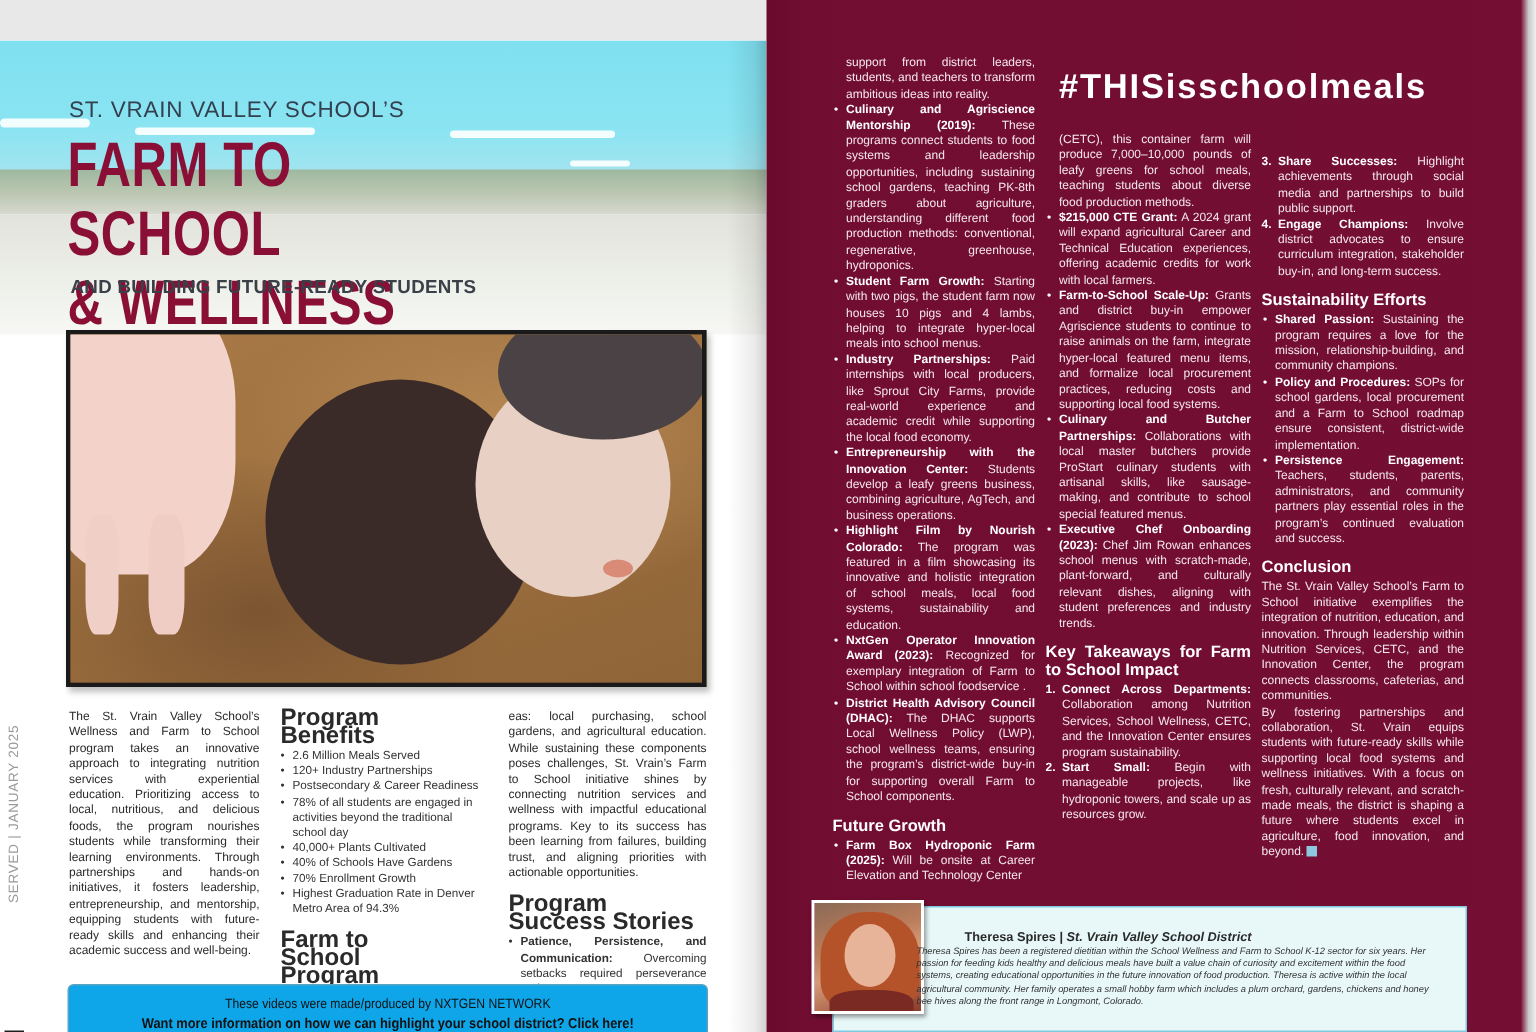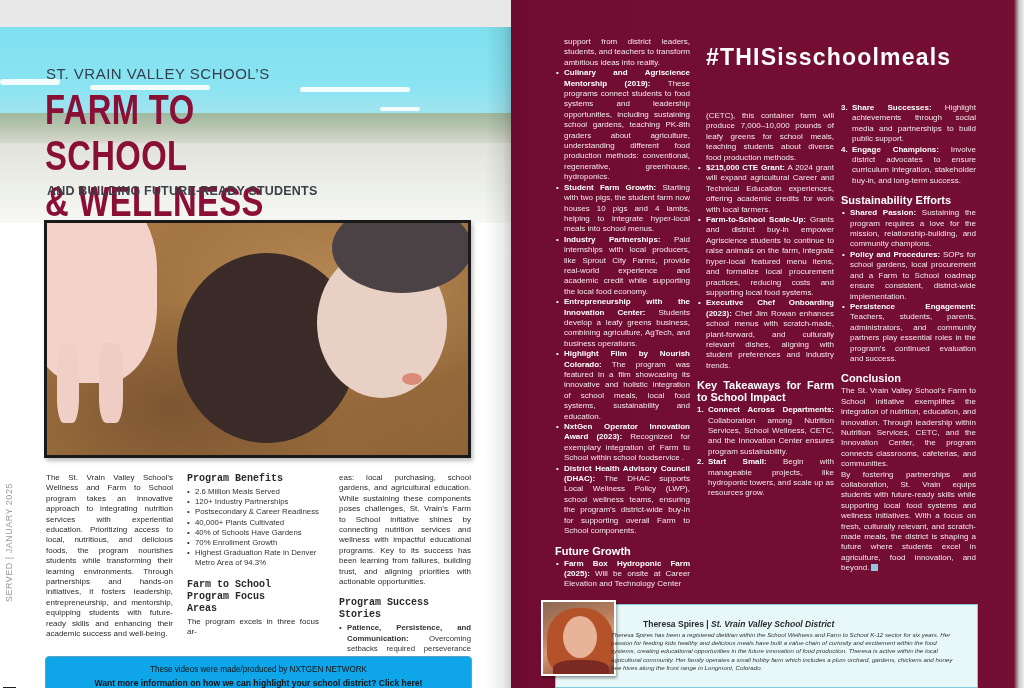--- a/index.html
+++ b/index.html
@@ -54,21 +54,21 @@
       radial-gradient(ellipse at 30% 80%, #7c5531 0%, rgba(0,0,0,0) 40%),
       radial-gradient(ellipse at 70% 30%, #b88a55 0%, rgba(0,0,0,0) 45%),
       linear-gradient(160deg, #a97a46 0%, #8f6437 100%);
   }
   .pig { position: absolute; border-radius: 50%; }
 
   .body-text { font-size: 8px; line-height: 10.4px; color: #2a2a2a; text-align: justify; }
   .col-l1 { position: absolute; left: 46px; top: 446px; width: 127px; }
   .col-l2 { position: absolute; left: 187px; top: 446px; width: 132px; }
   .col-l3 { position: absolute; left: 339px; top: 446px; width: 132px; }
-  .sec-title { font-weight: bold; font-size: 10px; line-height: 12px; color: #2a2a2a; margin-bottom: 2px; font-family: Liberation Mono, monospace; }
+  .sec-title { font-weight: bold; font-size: 16px; line-height: 12px; color: #2a2a2a; margin-bottom: 2px; }
   .bullets { list-style: none; font-size: 7.8px; line-height: 10.2px; color: #333; }
   .bullets li { position: relative; padding-left: 8px; }
   .bullets li::before { content: "•"; position: absolute; left: 0; }
   .gap { height: 10px; }
   .folio-text {
     position: absolute; left: 4px; top: 575px; transform: rotate(-90deg); transform-origin: left top;
     font-size: 9px; color: #9a9a9a; letter-spacing: 0.5px; white-space: nowrap;
   }
   .folio-num {
     position: absolute; left: 3px; top: 660px; width: 13px; height: 17px; background: #1e1e1e;
@@ -94,21 +94,21 @@
     position: absolute; right: 0; top: 0; width: 10px; height: 688px;
     background: linear-gradient(90deg, #7a1538 0%, #c8c8c8 50%, #f0f0f0 100%);
   }
   .hashtag {
     position: absolute; left: 195px; top: 44px; font-weight: bold; font-size: 23px; letter-spacing: 1.2px;
     color: #ffffff;
   }
   .rcol { position: absolute; font-size: 8px; line-height: 10.4px; color: #f4e7eb; text-align: justify; }
   .rcol b { color: #ffffff; }
   .rcol1 { left: 44px; top: 37px; width: 135px; }
-  .rcol2 { left: 186px; top: 111px; width: 137px; }
+  .rcol2 { left: 186px; top: 88px; width: 137px; }
   .rcol3 { left: 330px; top: 103px; width: 135px; }
   .rbullets { list-style: none; }
   .rbullets li { position: relative; padding-left: 9px; }
   .rbullets li::before { content: "•"; position: absolute; left: 1px; color: #fff; }
   .rnums { list-style: none; }
   .rnums li { position: relative; padding-left: 11px; }
   .rnums li .n { position: absolute; left: 0; font-weight: bold; color: #fff; }
   .rsec { font-weight: bold; font-size: 11px; line-height: 12px; color: #ffffff; margin: 8px 0 2px; }
   .end-mark { display: inline-block; width: 7px; height: 7px; background: #8ec8e0; vertical-align: -1px; margin-left: 2px; }
 
@@ -163,20 +163,21 @@
   </div>
 
   <div class="col-l1 body-text">The St. Vrain Valley School’s Wellness and Farm to School program takes an innovative approach to integrating nutrition services with experiential education. Prioritizing access to local, nutritious, and delicious foods, the program nourishes students while transforming their learning environments. Through partnerships and hands-on initiatives, it fosters leadership, entrepreneurship, and mentorship, equipping students with future-ready skills and enhancing their academic success and well-being.</div>
 
   <div class="col-l2">
     <div class="sec-title">Program Benefits</div>
     <ul class="bullets">
       <li>2.6 Million Meals Served</li>
       <li>120+ Industry Partnerships</li>
       <li>Postsecondary &amp; Career Readiness</li>
+      <li>78% of all students are engaged in activities beyond the traditional school day</li>
       <li>40,000+ Plants Cultivated</li>
       <li>40% of Schools Have Gardens</li>
       <li>70% Enrollment Growth</li>
       <li>Highest Graduation Rate in Denver Metro Area of 94.3%</li>
     </ul>
     <div class="gap"></div>
     <div class="sec-title" style="width:110px;">Farm to School Program Focus Areas</div>
     <div class="body-text">The program excels in three focus ar-</div>
   </div>
 
@@ -220,20 +221,21 @@
     <ul class="rbullets">
       <li><b>Farm Box Hydroponic Farm (2025):</b><span> Will be onsite at Career Elevation and Technology Center</span></li>
     </ul>
   </div>
 
   <div class="rcol rcol2">
     <div style="padding-left:9px;">(CETC), this container farm will produce 7,000–10,000 pounds of leafy greens for school meals, teaching students about diverse food production methods.</div>
     <ul class="rbullets">
       <li><b>$215,000 CTE Grant:</b><span> A 2024 grant will expand agricultural Career and Technical Education experiences, offering academic credits for work with local farmers.</span></li>
       <li><b>Farm-to-School Scale-Up:</b><span> Grants and district buy-in empower Agriscience students to continue to raise animals on the farm, integrate hyper-local featured menu items, and formalize local procurement practices, reducing costs and supporting local food systems.</span></li>
+      <li><b>Culinary and Butcher Partnerships:</b><span> Collaborations with local master butchers provide ProStart culinary students with artisanal skills, like sausage-making, and contribute to school special featured menus.</span></li>
       <li><b>Executive Chef Onboarding (2023):</b><span> Chef Jim Rowan enhances school menus with scratch-made, plant-forward, and culturally relevant dishes, aligning with student preferences and industry trends.</span></li>
     </ul>
     <div class="rsec">Key Takeaways for Farm to School Impact</div>
     <ol class="rnums">
       <li><span class="n">1.</span><b>Connect Across Departments:</b><span> Collaboration among Nutrition Services, School Wellness, CETC, and the Innovation Center ensures program sustainability.</span></li>
       <li><span class="n">2.</span><b>Start Small:</b><span> Begin with manageable projects, like hydroponic towers, and scale up as resources grow.</span></li>
     </ol>
   </div>
 
   <div class="rcol rcol3">

